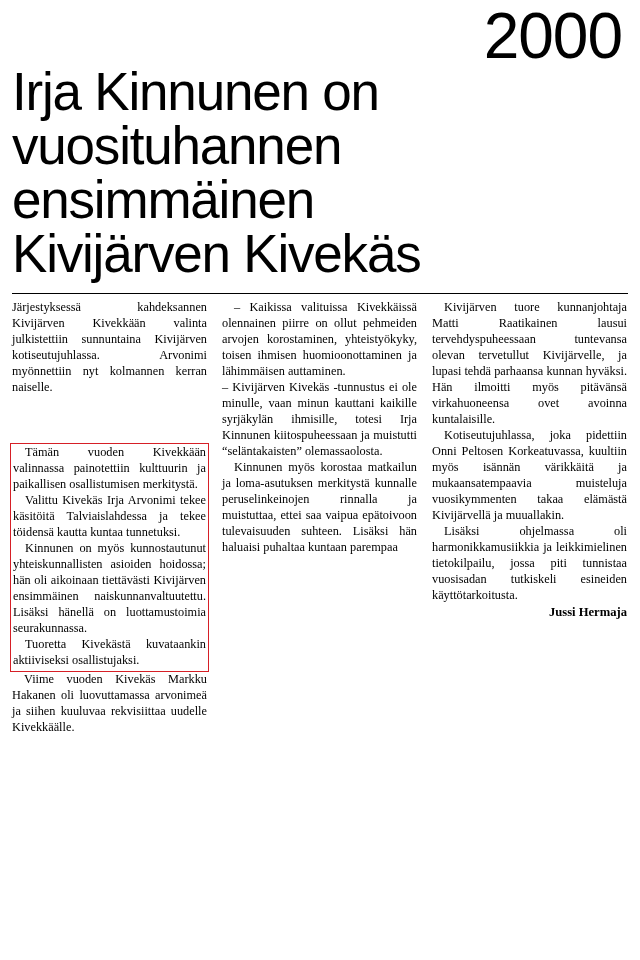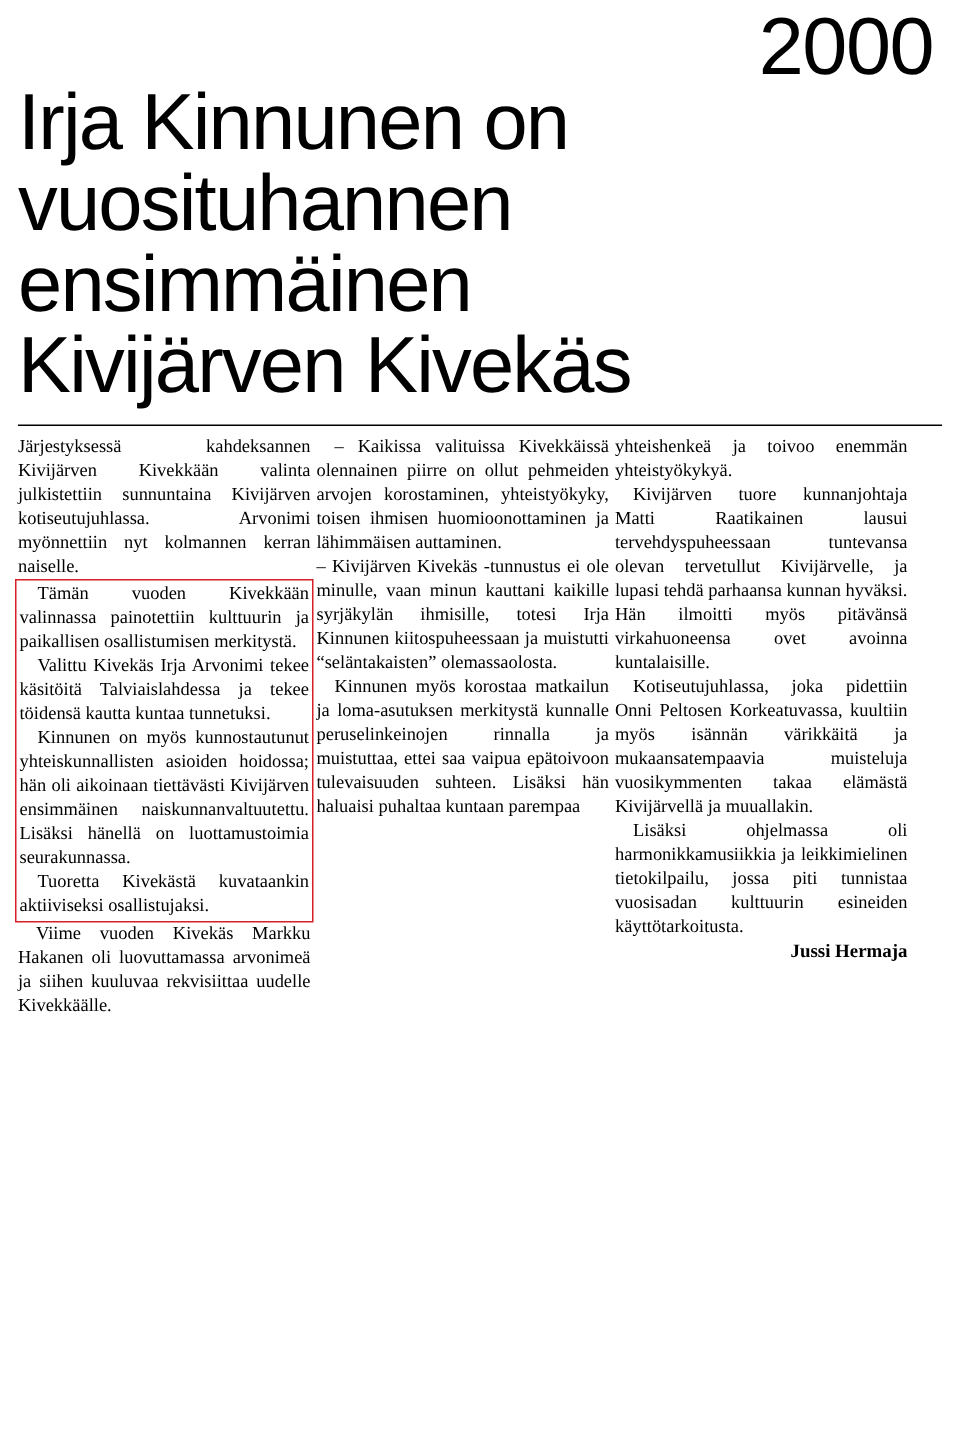--- a/index.html
+++ b/index.html
@@ -21,21 +21,21 @@
     box-sizing: border-box;
     padding: 6px 12px 0 12px;
   }
 
   
   .masthead {
     font-family: "Liberation Sans", sans-serif;
   }
   .year {
     text-align: right;
-    font-size: 54px;
+    font-size: 64px;
     font-weight: 400;
     line-height: 0.95;
     letter-spacing: -1px;
     margin: 0 6px 0 0;
   }
   .headline {
     font-size: 53px;
     font-weight: 400;
     line-height: 1.02;
     letter-spacing: -1.2px;
@@ -47,21 +47,21 @@
   }
   .rule {
     border: 0;
     border-top: 1.5px solid #000;
     margin: 12px 0 6px 0;
   }
 
   
   .columns {
     display: flex;
-    gap: 4px;
+    gap: 15px;
     align-items: flex-start;
   }
   .col {
     width: 195px;
     font-size: 12.3px;
     line-height: 1.3;
     text-align: justify;
     text-justify: inter-word;
     hyphens: manual;
   }
@@ -73,20 +73,21 @@
     text-indent: 0;
   }
   .col p.noind {
     text-indent: 0;
   }
   b, strong { font-weight: 400; }
 
   
   .boxwrap {
     position: relative;
+    margin-top: 47px;
   }
   .redbox {
     border: 1.4px solid #d61f26;
     padding: 1px 2px 2px 2px;
     margin: 0 -2px;
   }
   .redbox p { }
 
   .subhead {
     font-family: "Liberation Sans", sans-serif;
@@ -137,21 +138,20 @@
       <p><span>Viime vuoden Kivekäs </span><b>Markku Hakanen</b><span> oli luovuttamassa arvonimeä ja siihen kuuluvaa rekvisiittaa uudelle Kivekkäälle.</span></p>
     </div>
 
     <div class="col">
       <p>– Kaikissa valituissa Kivekkäissä olennainen piirre on ollut pehmeiden arvojen korostaminen, yhteistyökyky, toisen ihmisen huomioonottaminen ja lähimmäisen auttaminen.</p>
       <p class="noind">– Kivijärven Kivekäs -tunnustus ei ole minulle, vaan minun kauttani kaikille syrjäkylän ihmisille, totesi Irja Kinnunen kiitospuheessaan ja muistutti “seläntakaisten” olemassaolosta.</p>
       <p>Kinnunen myös korostaa matkailun ja loma-asutuksen merkitystä kunnalle peruselinkeinojen rinnalla ja muistuttaa, ettei saa vaipua epätoivoon tulevaisuuden suhteen. Lisäksi hän haluaisi puhaltaa kuntaan parempaa</p>
     </div>
 
     <div class="col">
-      <p class="noind">yhteishenkeä ja toivoo enemmän yhteistyökykyä.</p>
       <p><span>Kivijärven tuore kunnanjohtaja </span><b>Matti Raatikainen</b><span> lausui tervehdyspuheessaan tuntevansa olevan tervetullut Kivijärvelle, ja lupasi tehdä parhaansa kunnan hyväksi. Hän ilmoitti myös pitävänsä virkahuoneensa ovet avoinna kuntalaisille.</span></p>
       <p><span>Kotiseutujuhlassa, joka pidettiin </span><b>Onni Peltosen</b><span> Korkeatuvassa, kuultiin myös isännän värikkäitä ja mukaansatempaavia muisteluja vuosikymmenten takaa elämästä Kivijärvellä ja muuallakin.</span></p>
-      <p>Lisäksi ohjelmassa oli harmonikkamusiikkia ja leikkimielinen tietokilpailu, jossa piti tunnistaa vuosisadan kulttuurin esineiden käyttötarkoitusta.</p>
+      <p>Lisäksi ohjelmassa oli harmonikkamusiikkia ja leikkimielinen tietokilpailu, jossa piti tunnistaa vuosisadan tutkiskeli esineiden käyttötarkoitusta.</p>
       <p class="byline">Jussi Hermaja</p>
     </div>
 
   </div>
 </div>
 
 </body></html>

